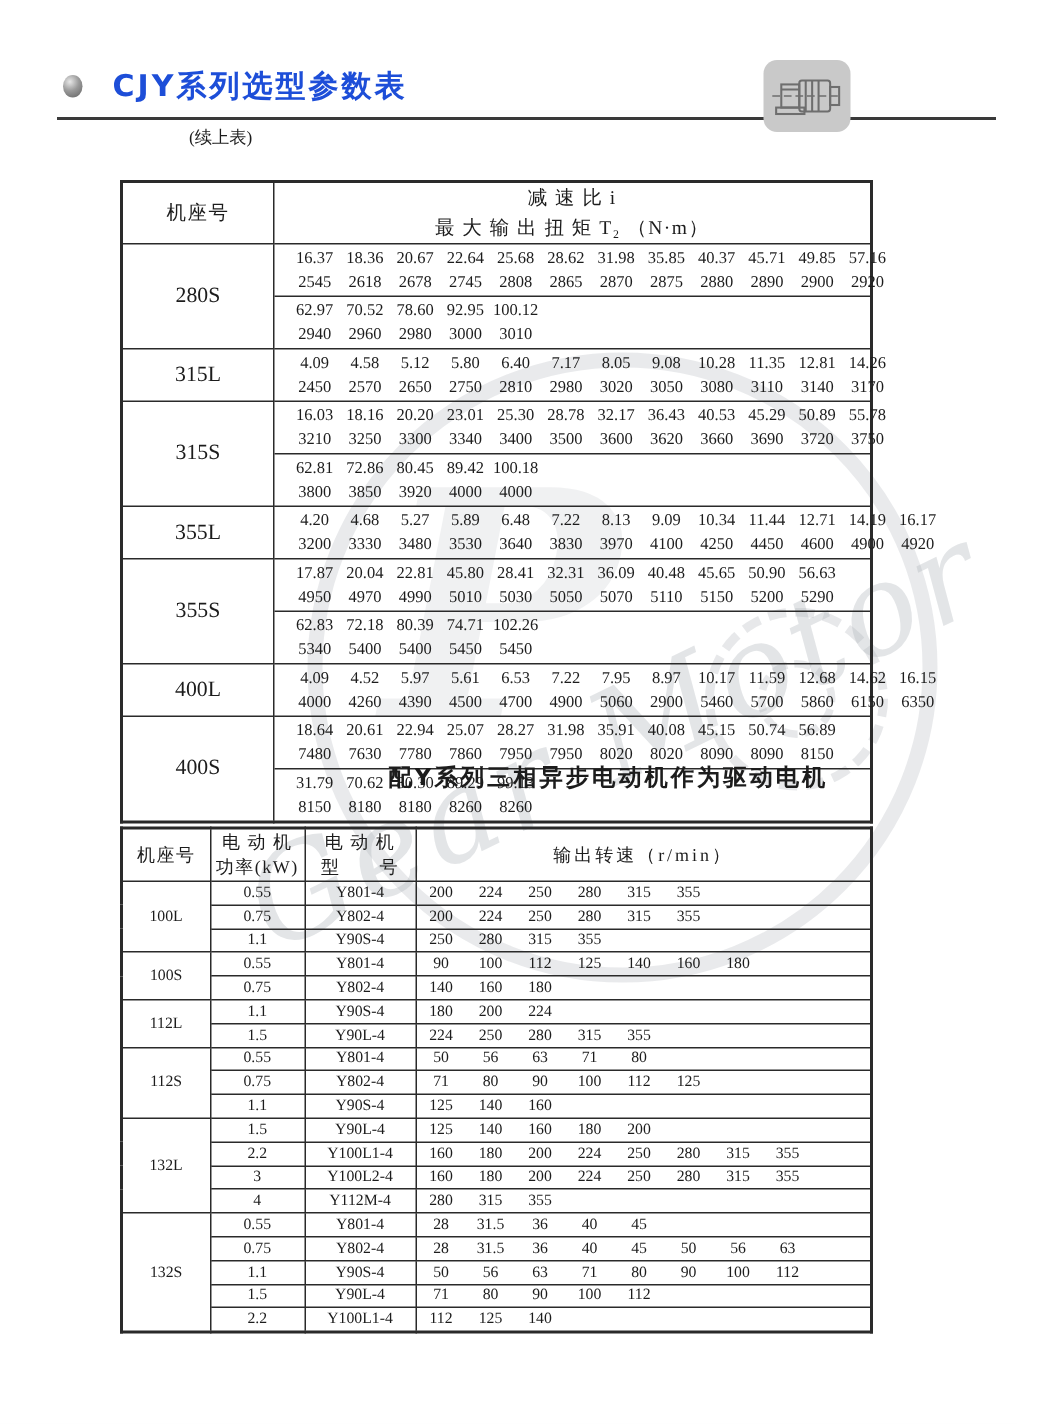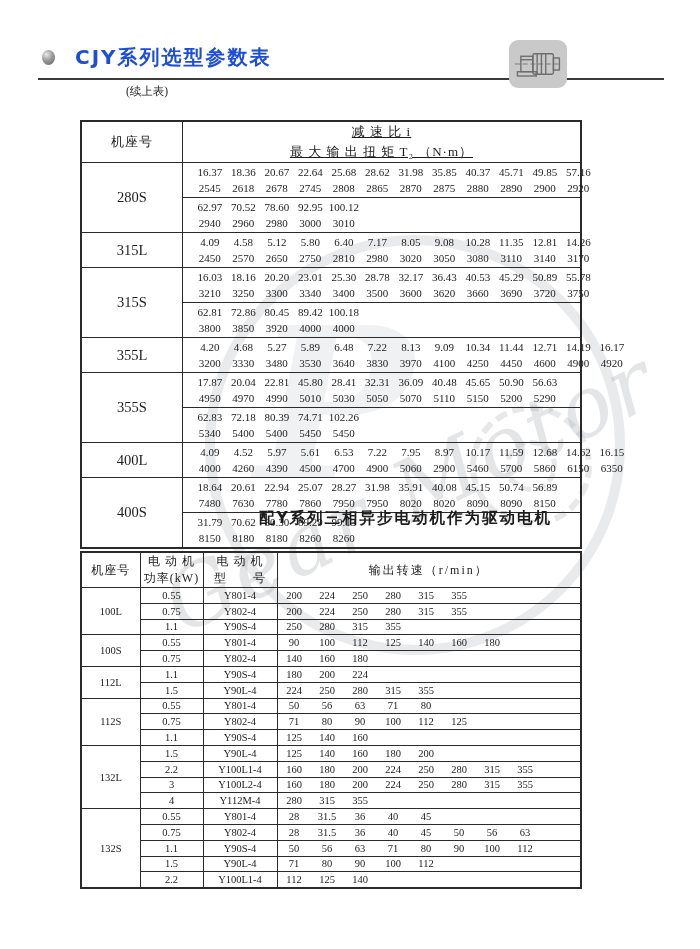--- a/index.html
+++ b/index.html
@@ -34,21 +34,21 @@
 
   
   table{border-collapse:collapse;table-layout:fixed;background:transparent;}
   .tbl{position:absolute;left:80px;width:502px;z-index:1;}
   .tbl td,.tbl th{border:1px solid #2a2a2a;padding:0;font-weight:normal;}
   .tbl{border:2px solid #2a2a2a;}
 
   
   .t1{top:120px;}
   .t1 .h-frame{width:100px;text-align:center;font-size:13px;letter-spacing:1px;}
-  .t1 .h-data{text-align:center;font-size:13px;line-height:20px;letter-spacing:1px;text-decoration:underline;}
+  .t1 .h-data{text-align:center;font-size:13px;line-height:20px;letter-spacing:1px;}
   .t1-frame{text-align:center;font-size:14.5px;}
   .t1-data{vertical-align:middle;}
   .grp{padding:1px 0;}
   .grp-sep{border-top:1px solid #2a2a2a;}
   .numline{display:flex;padding-left:10px;line-height:16px;font-size:11px;}
   .numline span{flex:none;width:33.5px;text-align:center;white-space:nowrap;}
 
   
   .t2-heading{position:absolute;left:80px;width:651px;top:508px;text-align:center;z-index:1;
     font-family:"DejaVu Sans","Liberation Sans",sans-serif;font-weight:bold;font-size:15.5px;letter-spacing:2px;}

